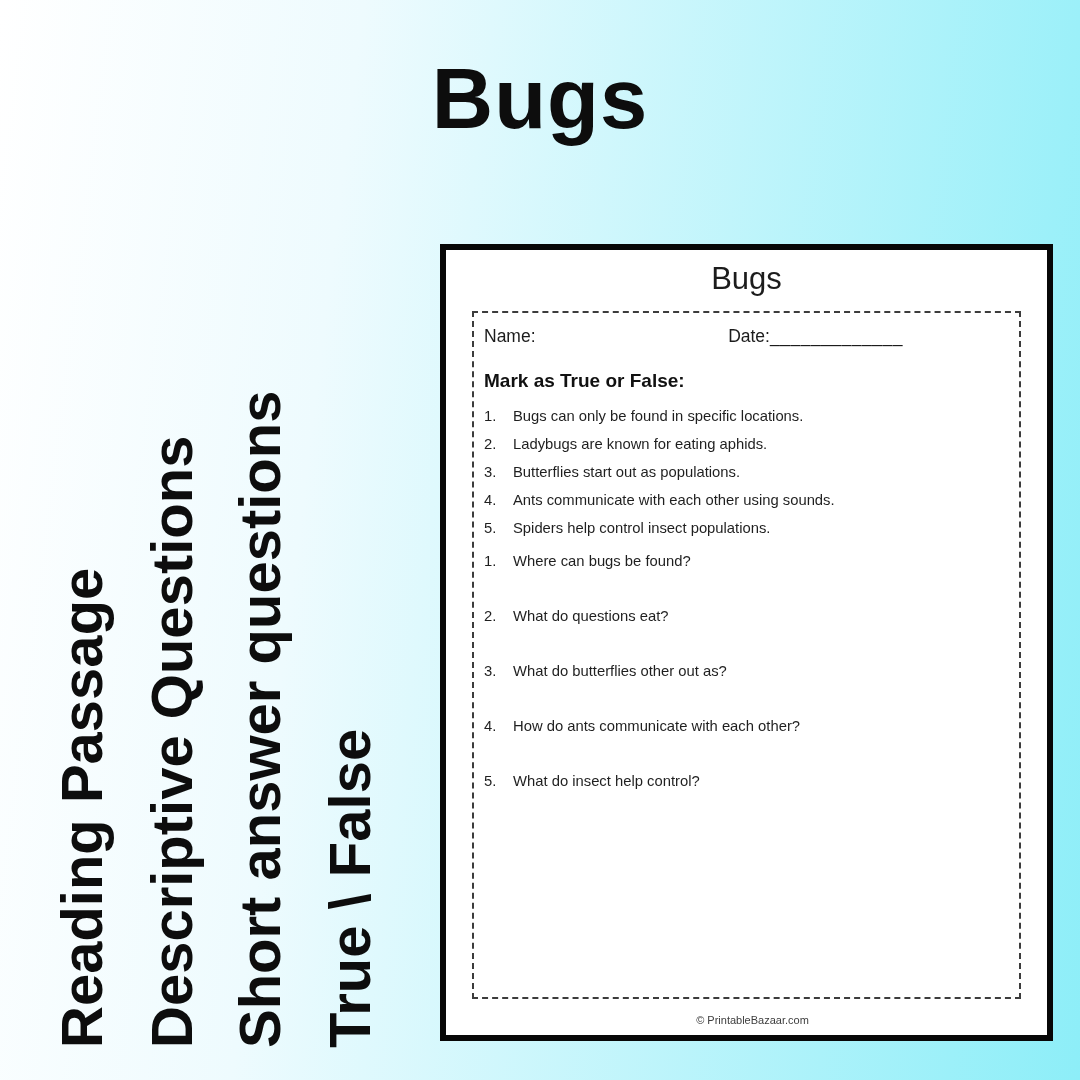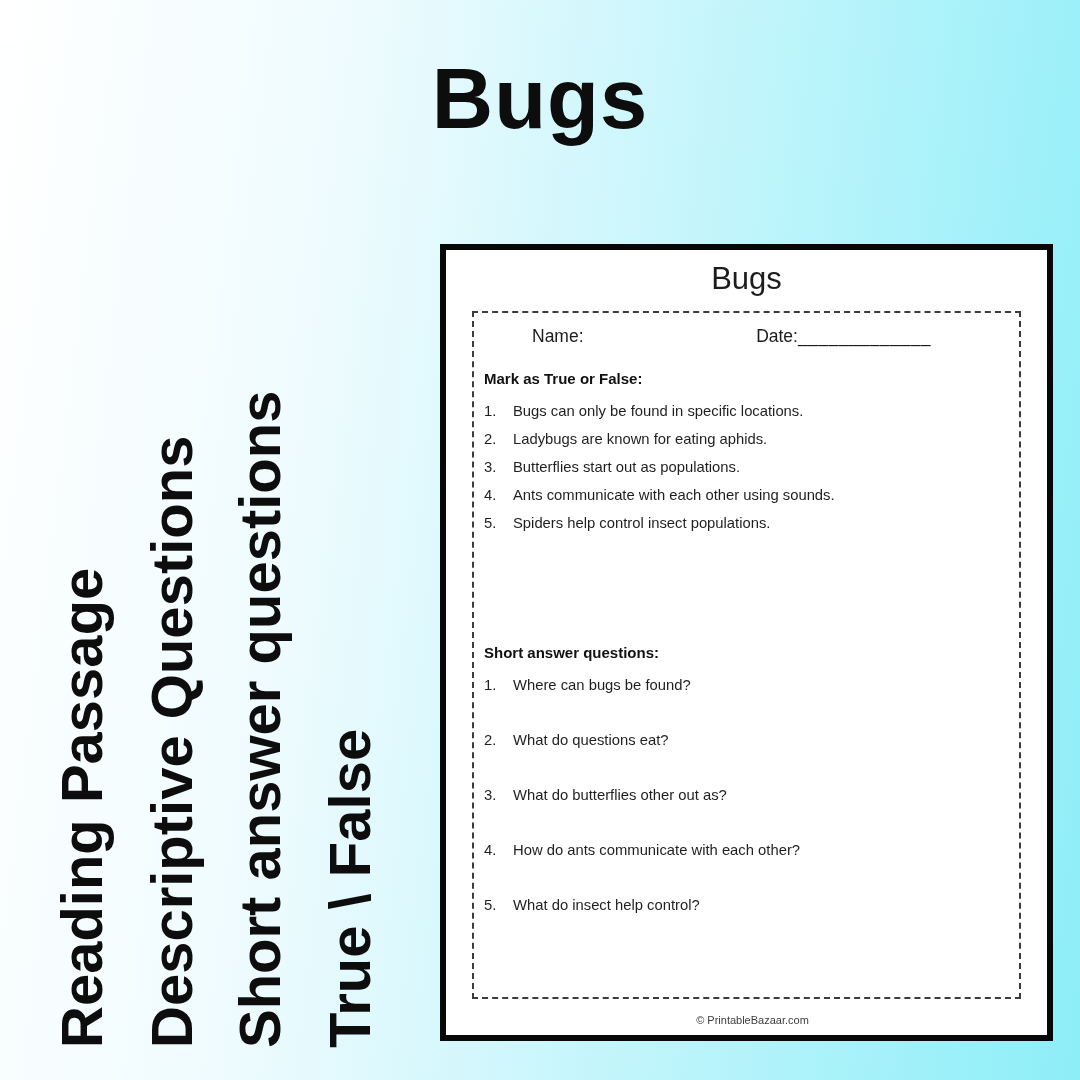--- a/index.html
+++ b/index.html
@@ -74,26 +74,26 @@
     box-sizing: border-box;
     background: #ffffff;
   }
   .name-row {
     display: flex;
     align-items: baseline;
     font-size: 17.5px;
     color: #1c1c1c;
     white-space: nowrap;
   }
-  .name-group { display: flex; align-items: center; margin-left: 48px; }
-  .date-group { display: flex; align-items: flex-start; margin-left: auto; margin-right: 78px; }
+  .name-group { display: flex; align-items: center; }
+  .date-group { display: flex; align-items: flex-start; margin-left: auto; margin-right: 106px; }
   .underline-text { letter-spacing: 0.5px; }
 
   .section-heading {
-    font-size: 15px;
+    font-size: 19px;
     font-weight: 700;
     color: #111111;
   }
   .tf-heading { margin-top: 23px; }
   .sa-heading { margin-top: 112px; }
 
   .q-list { margin-top: 15px; }
   .q-row {
     display: flex;
     font-size: 14.8px;
@@ -162,21 +162,20 @@
       <div class="q-row">
         <span class="q-num">4.</span>
         <span class="q-text">Ants communicate with each other using sounds.</span>
       </div>
       <div class="q-row">
         <span class="q-num">5.</span>
         <span class="q-text">Spiders help control insect populations.</span>
       </div>
     </div>
 
-    <div class="section-heading sa-heading">Short answer questions:</div>
 
     <div class="q-list sa-list">
       <div class="q-row">
         <span class="q-num">1.</span>
         <span class="q-text">Where can bugs be found?</span>
       </div>
       <div class="q-row">
         <span class="q-num">2.</span>
         <span class="q-text">What do questions eat?</span>
       </div>

